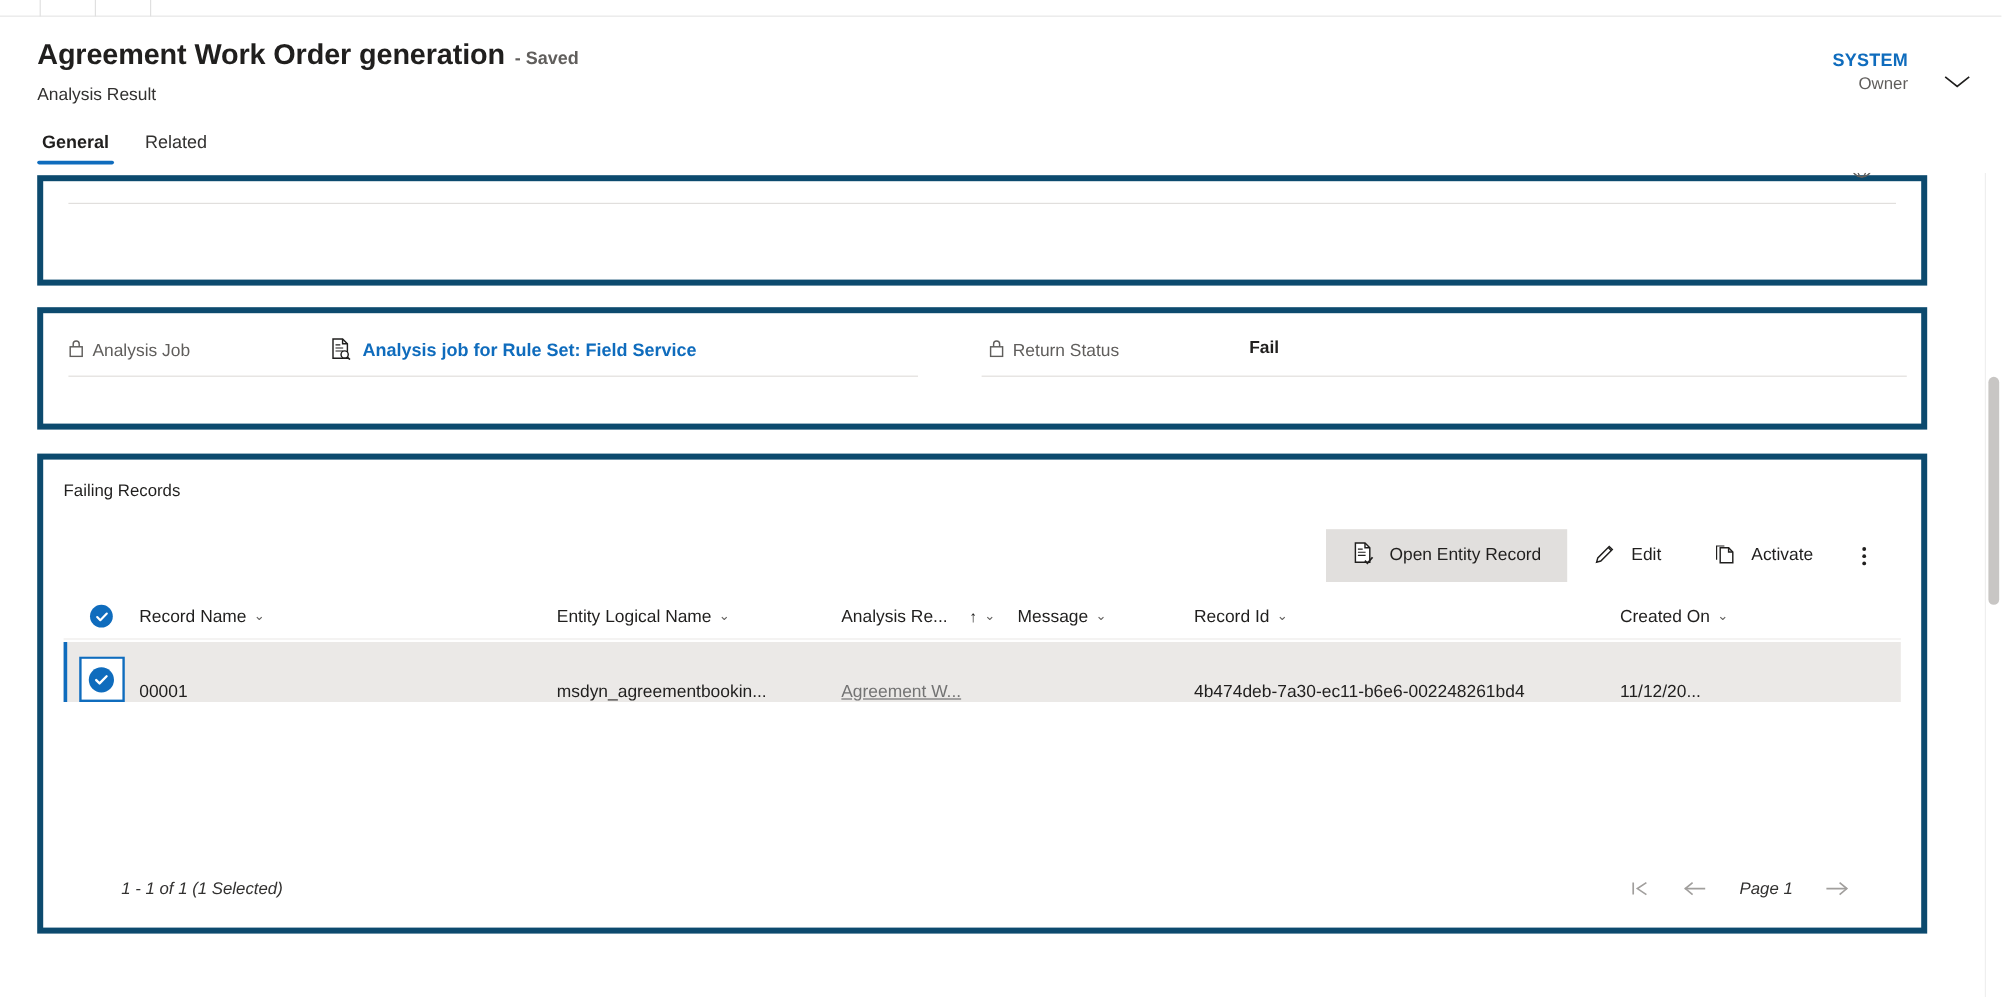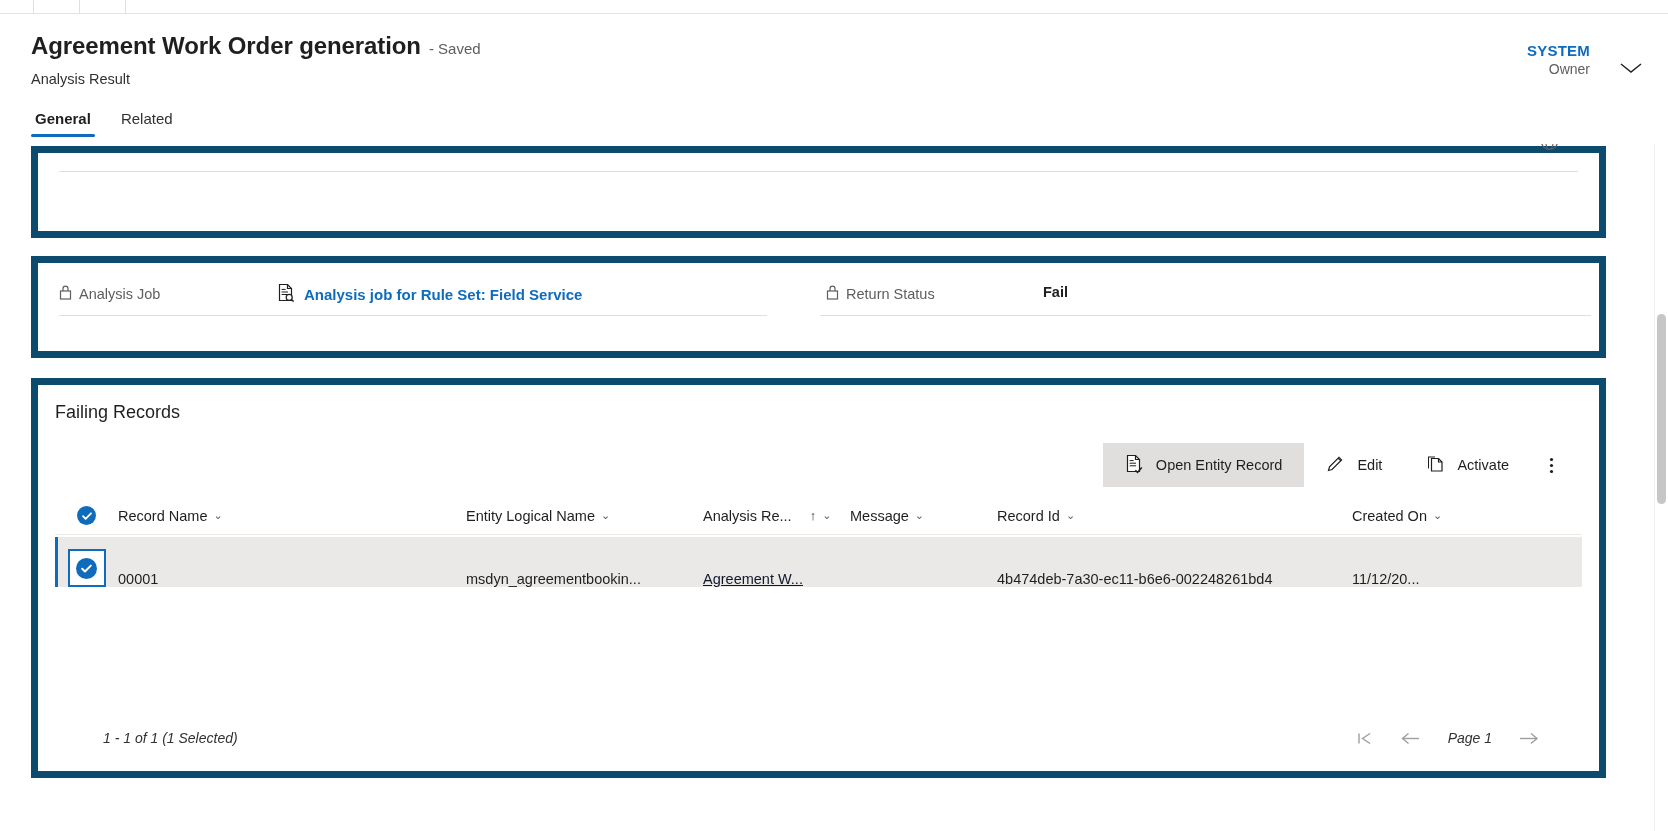--- a/index.html
+++ b/index.html
@@ -23,21 +23,21 @@
 
   
   .header {
     position: absolute; top: 14px; left: 0; width: 1668px; height: 130px;
     background: #ffffff; z-index: 20;
   }
   .header-inner { position: relative; height: 100%; }
 
   .title-row { position: absolute; left: 31px; top: 18px; display: flex; align-items: baseline; }
   .title-main { font-size: 24px; font-weight: 700; color: #201f1e; letter-spacing: -0.1px; }
-  .title-saved { font-size: 15px; color: #605e5c; margin-left: 8px; font-weight: 400; }
+  .title-saved { font-size: 15px; color: #605e5c; margin-left: 8px; font-weight: 700; }
   .subtitle { position: absolute; left: 31px; top: 57px; font-size: 14.5px; color: #323130; }
 
   .tabs { position: absolute; left: 31px; top: 96px; display: flex; gap: 22px; }
   .tab {
     font-size: 15px; color: #323130; padding: 0 4px 10px 4px;
     cursor: pointer; position: relative;
   }
   .tab.active { font-weight: 700; color: #201f1e; }
   .tab.active::after {
     content: ""; position: absolute; left: 0; right: 0; bottom: 0;
@@ -53,21 +53,21 @@
   .owner-chevron { position: absolute; right: 24px; top: 46px; cursor: pointer; }
 
   
   .body {
     position: absolute; top: 144px; left: 0; width: 1668px; height: 687px;
     background: #ffffff; overflow: hidden;
   }
 
   .card {
     position: absolute; left: 31px; width: 1575px;
-    background: #ffffff; border: 7px solid #0c4a6e;
+    background: #ffffff; border: 5px solid #0c4a6e;
   }
 
   
   .card-help { top: 2px; height: 92px; }
   .field-row { position: relative; height: 56px; }
   .field-underline {
     position: absolute; left: 21px; right: 21px; top: 48px; height: 1px; background: #e1dfdd;
   }
   .globe-icon { position: absolute; right: 40px; top: 13px; }
 
@@ -87,21 +87,21 @@
   .jr-label {
     position: absolute; left: 36px; top: 22px; font-size: 14.5px; color: #605e5c;
     display: flex; align-items: center; gap: 7px;
   }
   .jr-value { position: absolute; left: 253px; top: 21px; font-size: 14.5px; font-weight: 700; color: #201f1e; }
   .jl-underline { position: absolute; left: 21px; right: 21px; top: 52px; height: 1px; background: #e1dfdd; }
   .jr-underline { position: absolute; left: 30px; right: 22px; top: 52px; height: 1px; background: #e1dfdd; }
 
   
   .card-grid { top: 234px; height: 400px; }
-  .grid-title { position: absolute; left: 17px; top: 17px; font-size: 18px; color: #201f1e; }
+  .grid-title { position: absolute; left: 17px; top: 17px; font-size: 14px; color: #201f1e; }
 
   .cmdbar {
     position: absolute; right: 28px; top: 58px; height: 44px;
     display: flex; align-items: stretch;
   }
   .cmd {
     display: flex; align-items: center; gap: 12px; padding: 0 22px;
     font-size: 14.5px; color: #201f1e; cursor: pointer; background: transparent;
     border: none; font-family: inherit; white-space: nowrap;
   }
@@ -127,21 +127,21 @@
   .cell { display: flex; align-items: center; gap: 6px; overflow: hidden; white-space: nowrap; }
   .c-check   { width: 63px; justify-content: center; flex: none; }
   .c-name    { width: 348px; flex: none; }
   .c-entity  { width: 237px; flex: none; }
   .c-analysis{ width: 147px; flex: none; }
   .c-message { width: 147px; flex: none; }
   .c-recid   { width: 355px; flex: none; }
   .c-created { width: 140px; flex: none; }
   .chev { color: #605e5c; font-size: 11px; }
   .sortarrow { color: #201f1e; font-size: 13px; margin-left: 12px; }
-  .cell-link { color: #0f172a; text-decoration: underline; cursor: pointer; }
+  .cell-link { color: #737373; text-decoration: underline; cursor: pointer; }
 
   .hdr-check-circle {
     width: 19px; height: 19px; border-radius: 50%; background: #0f6cbd;
     display: flex; align-items: center; justify-content: center; cursor: pointer;
   }
   .hdr-check-circle svg { display: block; }
 
   .row-check-box {
     width: 38px; height: 38px; border: 2px solid #0f6cbd;
     display: flex; align-items: center; justify-content: center; cursor: pointer; background: #ffffff;

